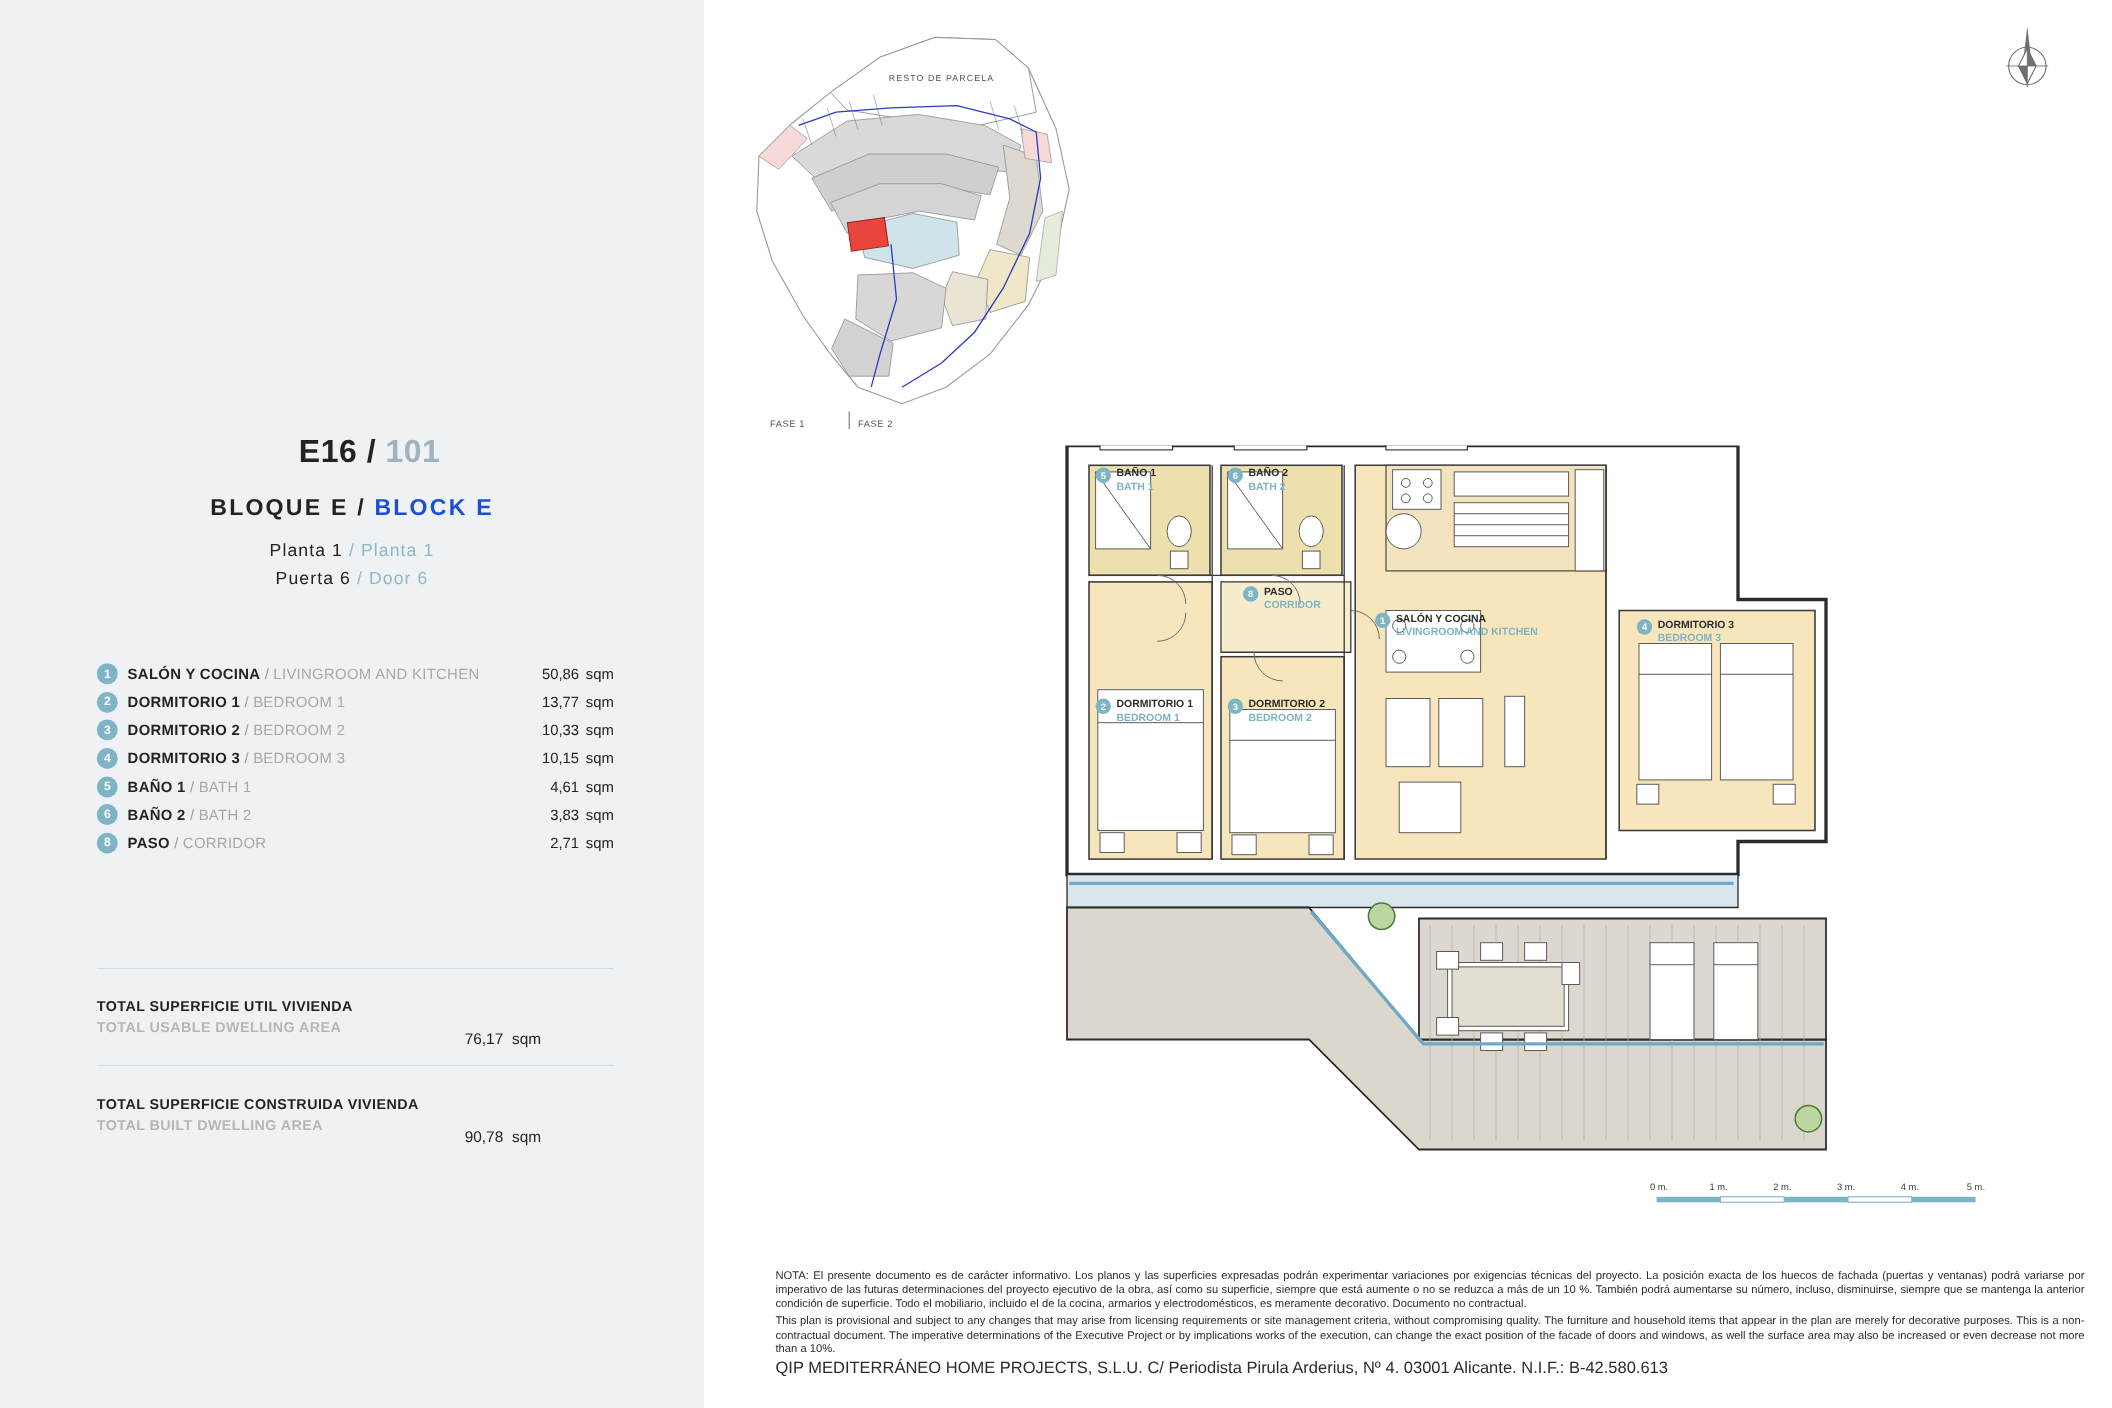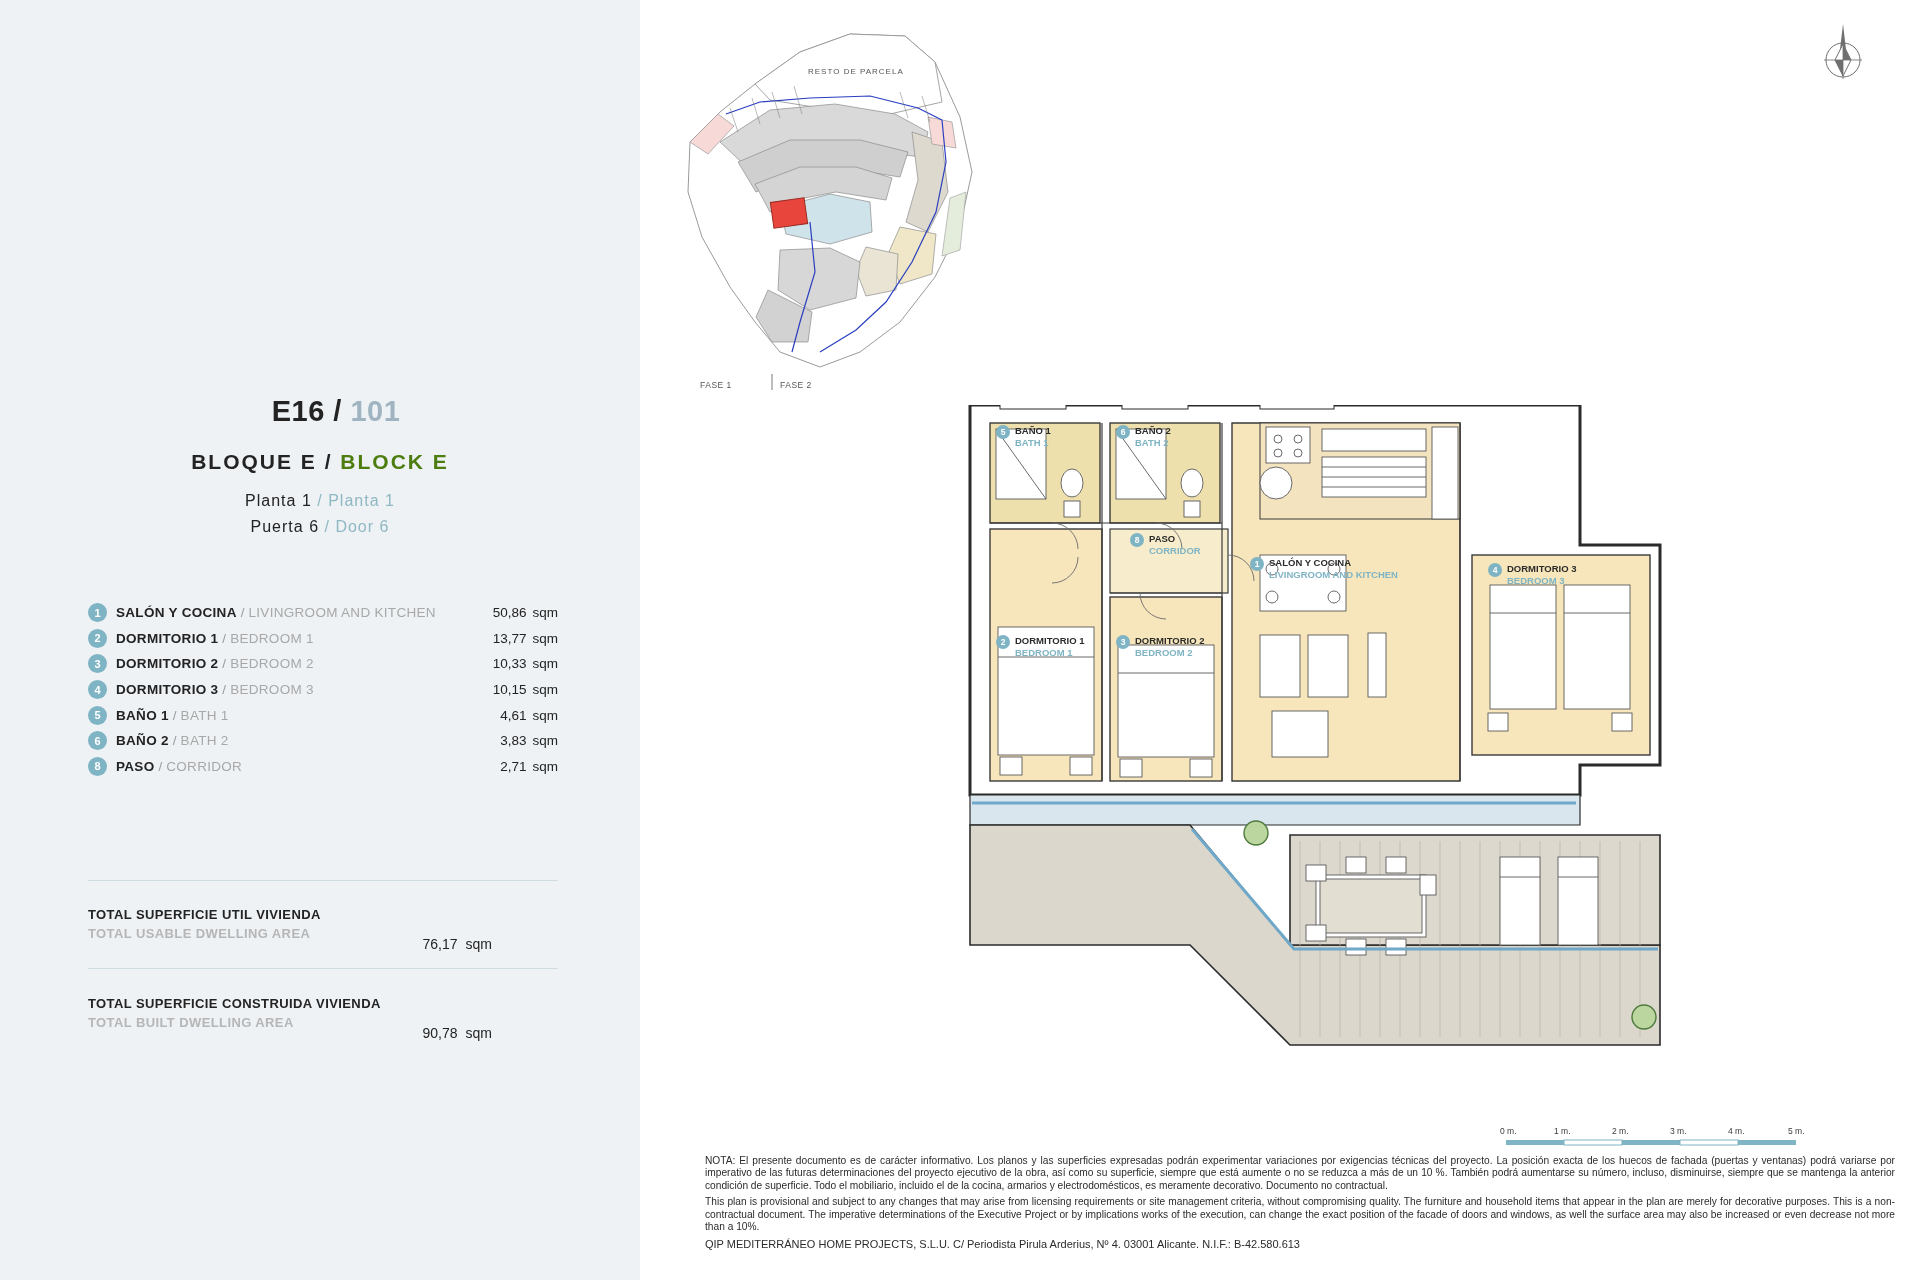--- a/index.html
+++ b/index.html
@@ -19,21 +19,21 @@
     background:#eef2f5;
   }
   .title-block{position:absolute;left:0;top:395px;width:640px;text-align:center;}
   .unit-line{font-size:29px;font-weight:bold;letter-spacing:0.5px;padding-left:32px;}
   .unit-line .code{color:#232323;}
   .unit-line .sep{color:#232323;font-weight:bold;}
   .unit-line .num{color:#9fb4c0;font-weight:bold;}
   .block-line{margin-top:22px;font-size:21px;font-weight:bold;letter-spacing:2px;}
   .block-line .es{color:#232323;}
   .block-line .sl{color:#232323;}
-  .block-line .en{color:#4d7c0f;}
+  .block-line .en{color:#1d4ed8;}
   .floor-line{margin-top:18px;font-size:16px;letter-spacing:1px;}
   .floor-line .es{color:#232323;}
   .floor-line .en{color:#8fb8c2;}
   .door-line{margin-top:8px;font-size:16px;letter-spacing:1px;}
   .door-line .es{color:#232323;}
   .door-line .en{color:#8fb8c2;}
 
   
   .rooms{position:absolute;left:88px;top:600px;width:470px;}
   .room-row{display:flex;align-items:center;height:25.6px;font-size:13.5px;}
@@ -68,30 +68,30 @@
   
   .plan{position:absolute;left:960px;top:405px;width:860px;height:700px;}
   .tag{
     position:absolute;display:flex;align-items:flex-start;font-size:9.5px;line-height:12px;white-space:nowrap;
   }
   .tag .bullet{width:14px;height:14px;font-size:8.5px;margin-right:5px;}
   .tag .t-es{font-weight:bold;color:#2b2b2b;}
   .tag .t-en{color:#7fb4c4;font-weight:bold;}
 
   
-  .scalebar{position:absolute;left:1500px;top:1128px;width:330px;height:26px;}
+  .scalebar{position:absolute;left:1500px;top:1076px;width:330px;height:26px;}
   .scalebar .lab{position:absolute;top:-2px;font-size:8.5px;color:#3b3b3b;}
 
   
   .notes{
     position:absolute;left:705px;top:1155px;width:1190px;
     font-size:10.2px;line-height:12.4px;color:#2b2b2b;text-align:justify;
   }
   .notes p{margin:0 0 0 0;}
-  .notes .company{font-size:11px;margin-top:5px;}
+  .notes .company{font-size:15px;margin-top:5px;}
 
   svg{display:block;}
 </style>
 </head>
 <body>
 
 <div class="sheet">
 
   <div class="left-panel">
 

